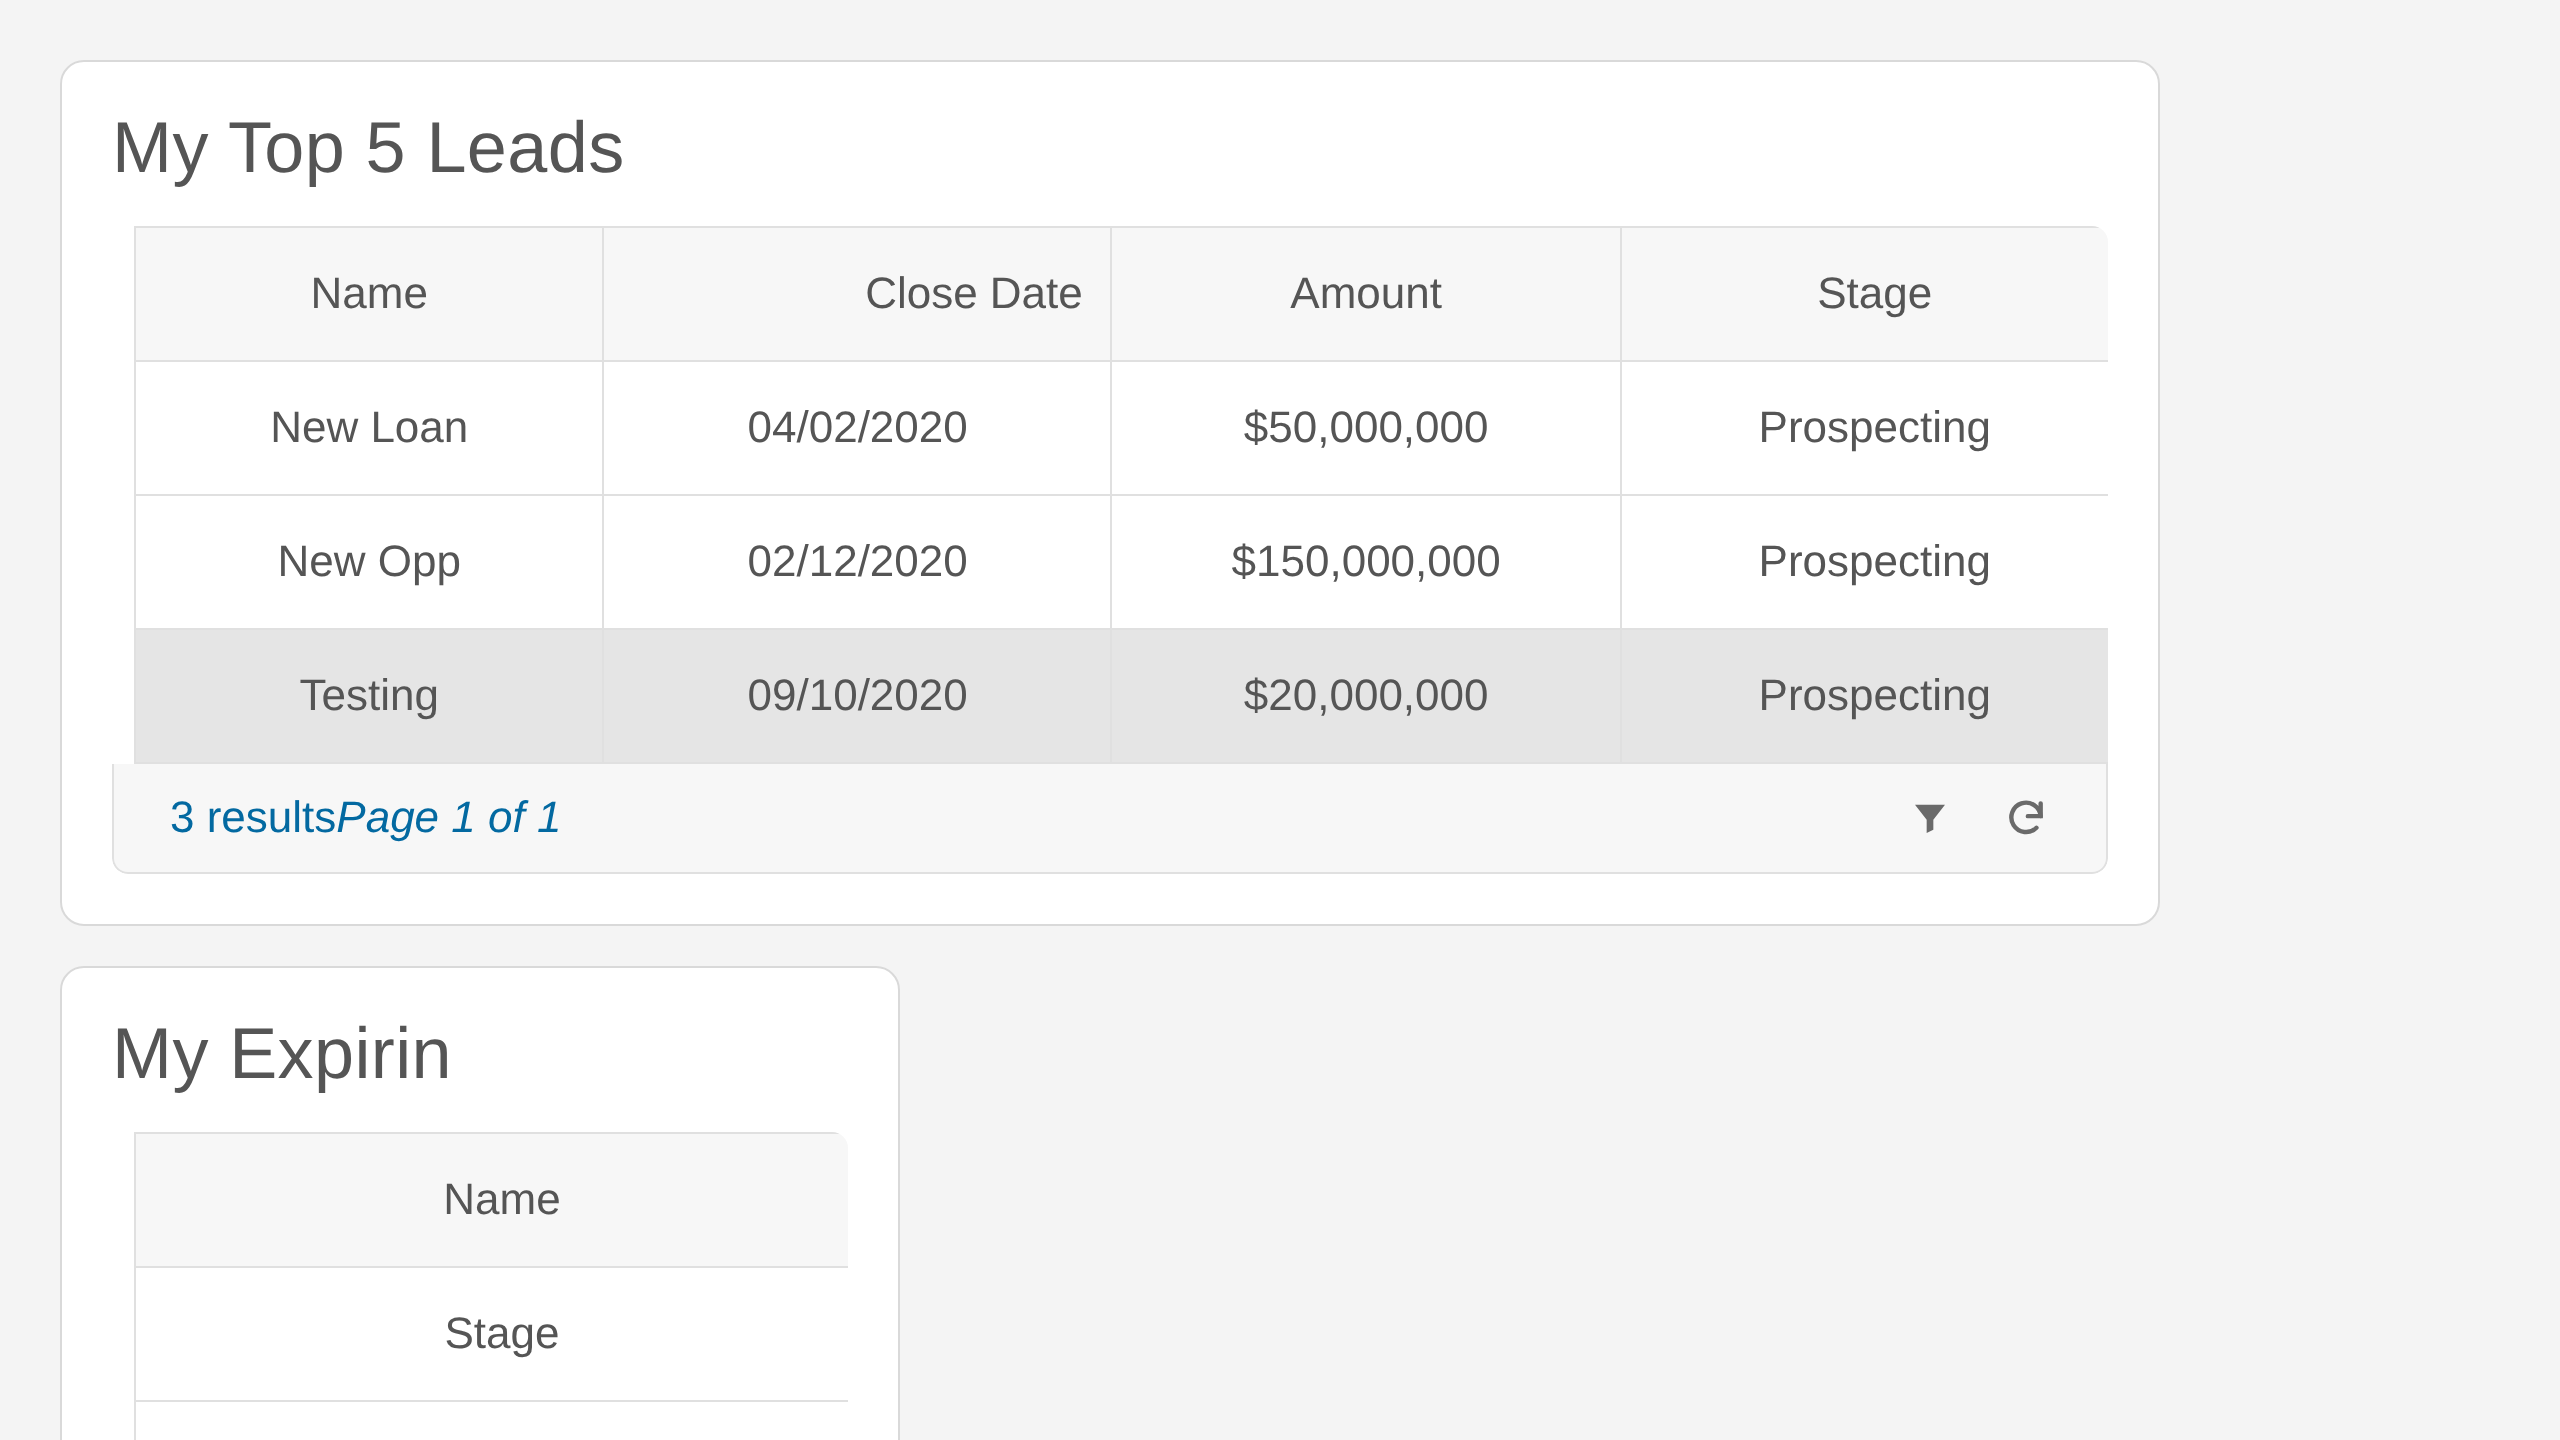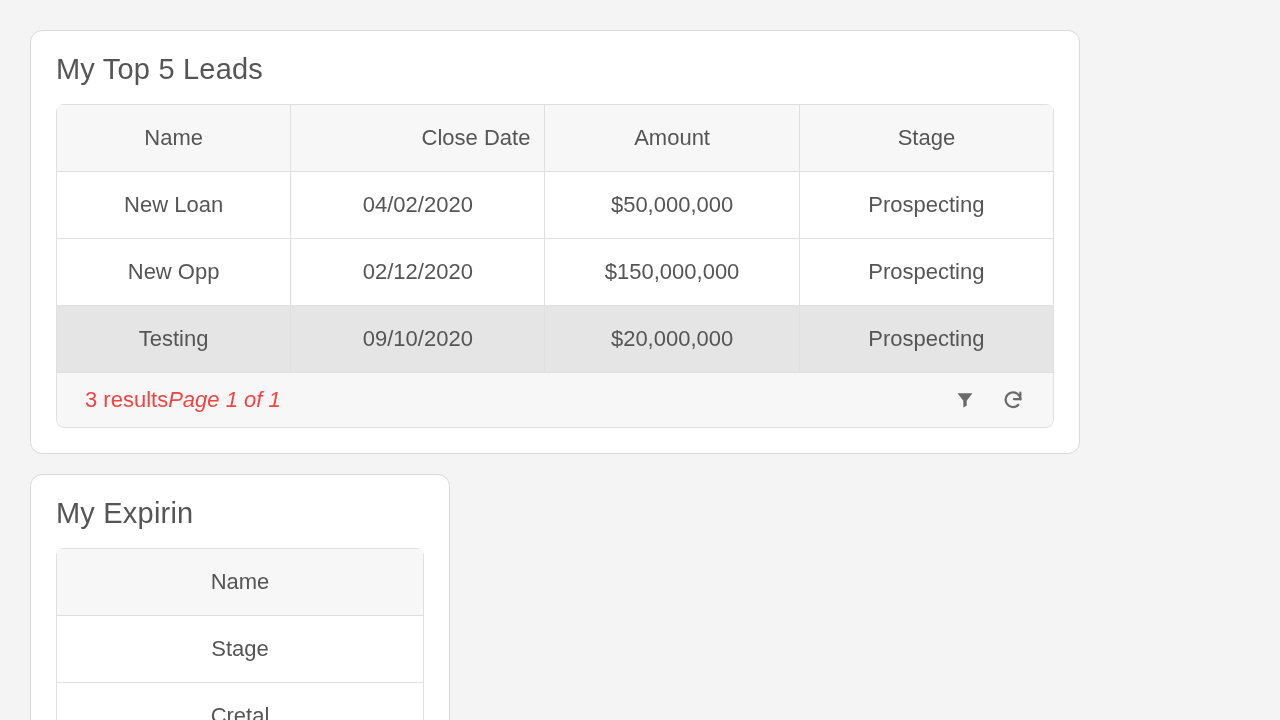--- a/index.html
+++ b/index.html
@@ -20,21 +20,21 @@
   }
   .card {
     background: #fff;
     border: 1px solid #d9d9d9;
     border-radius: 12px;
     padding: 22px 25px 25px 25px;
   }
   .card-wide { width: 1050px; }
   .card-side { width: 420px; }
   .card-title {
-    font-size: 29px;
+    font-size: 36px;
     font-weight: 400;
     color: #555;
     margin-bottom: 18px;
     letter-spacing: 0.2px;
   }
   table {
     width: 100%;
     border-collapse: collapse;
     border: 1px solid #e0e0e0;
     border-radius: 8px;
@@ -58,29 +58,29 @@
     background: #e5e5e5;
   }
   .table-footer {
     display: flex;
     align-items: center;
     justify-content: space-between;
     background: #f7f7f7;
     border: 1px solid #e0e0e0;
     border-top: none;
     padding: 14px 28px;
-    color: #ef4444;
+    color: #0369a1;
     border-bottom-left-radius: 8px;
     border-bottom-right-radius: 8px;
   }
   .table-wrap {
     border-radius: 8px;
     overflow: hidden;
   }
-  .table-wrap table { border-radius: 0; }
+  .table-wrap table { border-radius: 0; margin-left: 11px; }
   .footer-center { flex: 1; text-align: left; font-style: italic; }
   .footer-icons { display: flex; gap: 24px; align-items: center; }
   .icon-btn {
     width: 24px; height: 24px;
     display: inline-flex; align-items: center; justify-content: center;
     cursor: pointer;
     color: #6a6a6a;
   }
   
   .leads-col-name { width: 235px; }

